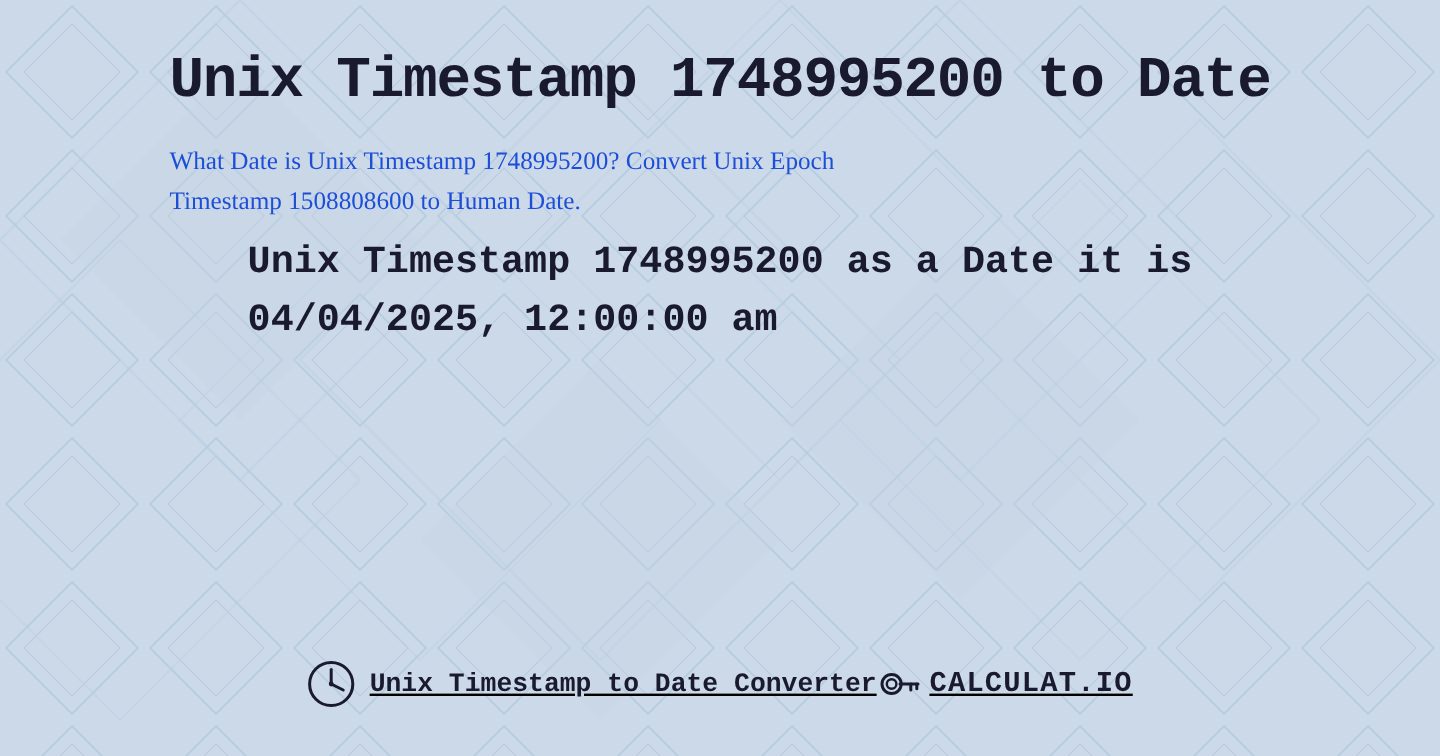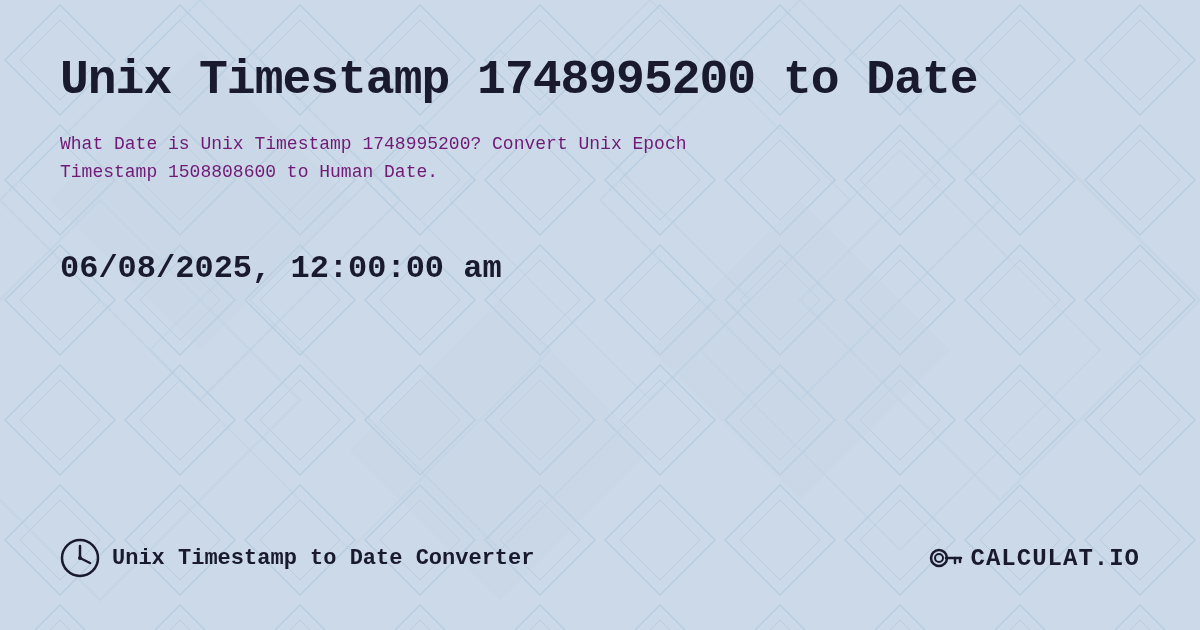--- a/index.html
+++ b/index.html
@@ -23,41 +23,42 @@
       top: 0;
       left: 0;
       width: 100%;
       height: 100%;
       z-index: 0;
     }
 
     .content {
       position: relative;
       z-index: 1;
-      padding: 52px 60px;
+      padding: 40px 60px;
       height: 100%;
       display: flex;
       flex-direction: column;
       justify-content: space-between;
+      align-items: center;
     }
 
     .main-title {
       font-size: 48px;
       font-weight: 900;
       color: #1a1a2e;
       font-family: 'Courier New', Courier, monospace;
       letter-spacing: -1px;
       line-height: 1.2;
       margin-bottom: 10px;
     }
 
     .description {
-      font-size: 18px;
-      color: #701a75;
-      font-family: Liberation Mono, monospace;
+      font-size: 21px;
+      color: #1d4ed8;
+      font-family: Liberation Serif, serif;
       line-height: 1.6;
       margin-top: 20px;
       max-width: 900px;
     }
 
     .result-section {
       margin-top: 10px;
     }
 
     .result-text {
@@ -67,20 +68,21 @@
       font-family: 'Courier New', Courier, monospace;
       line-height: 1.5;
     }
 
     .footer {
       display: flex;
       align-items: center;
       justify-content: space-between;
       margin-top: auto;
       padding-top: 20px;
+      text-decoration: underline;
     }
 
     .footer-left {
       display: flex;
       align-items: center;
       gap: 12px;
     }
 
     .clock-icon {
       width: 40px;
@@ -156,22 +158,22 @@
     <h1 class="main-title">Unix Timestamp 1748995200 to Date</h1>
 
     <p class="description">
       <span>What Date is Unix Timestamp 1748995200? Convert Unix Epoch</span><br>
       <span>Timestamp 1508808600 to Human Date.</span>
     </p>
   </div>
 
   <div class="result-section">
     <p class="result-text">
-      <br>
-      <span>06/08/2025, 12:00:00 am</span>
+      <span>Unix Timestamp 1748995200 as a Date it is</span><br>
+      <span>04/04/2025, 12:00:00 am</span>
     </p>
   </div>
 
   <div class="footer">
     <div class="footer-left">
 
       <svg class="clock-icon" viewBox="0 0 40 40" xmlns="http://www.w3.org/2000/svg">
         <circle cx="20" cy="20" r="18" fill="none" stroke="#1a1a2e" stroke-width="2.5"></circle>
         <line x1="20" y1="20" x2="20" y2="8" stroke="#1a1a2e" stroke-width="2.5" stroke-linecap="round"></line>
         <line x1="20" y1="20" x2="30" y2="25" stroke="#1a1a2e" stroke-width="2.5" stroke-linecap="round"></line>

